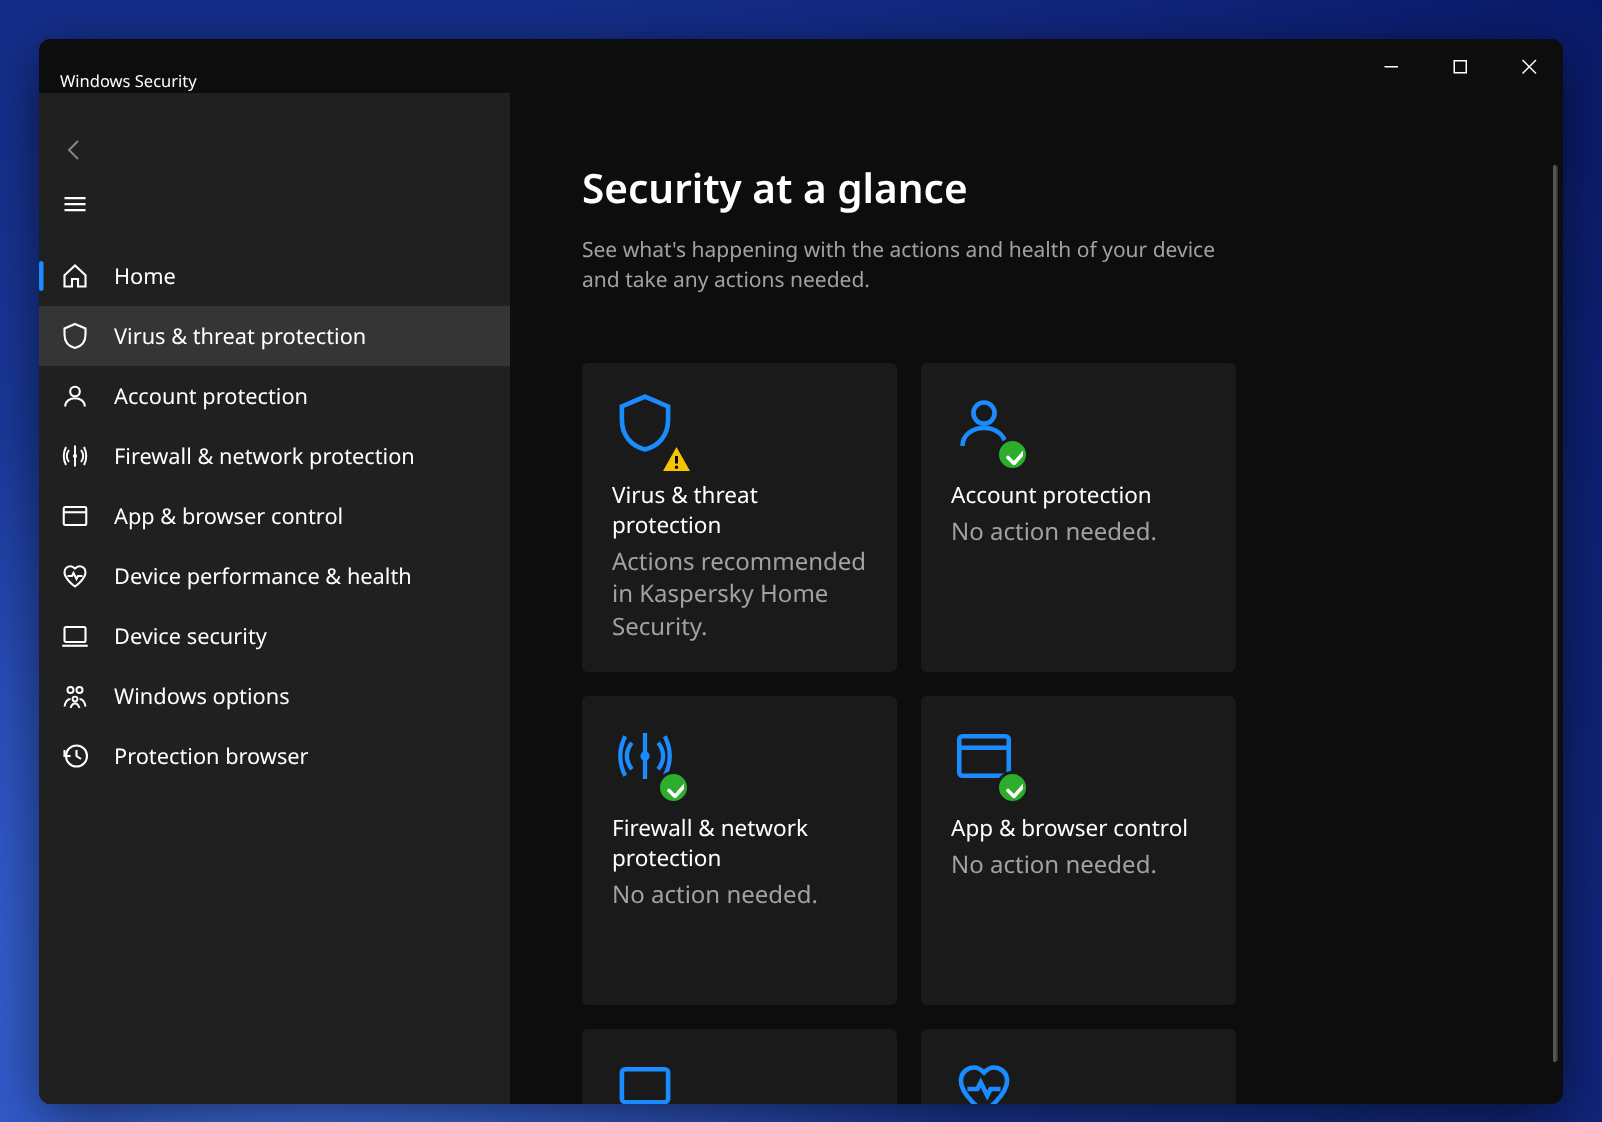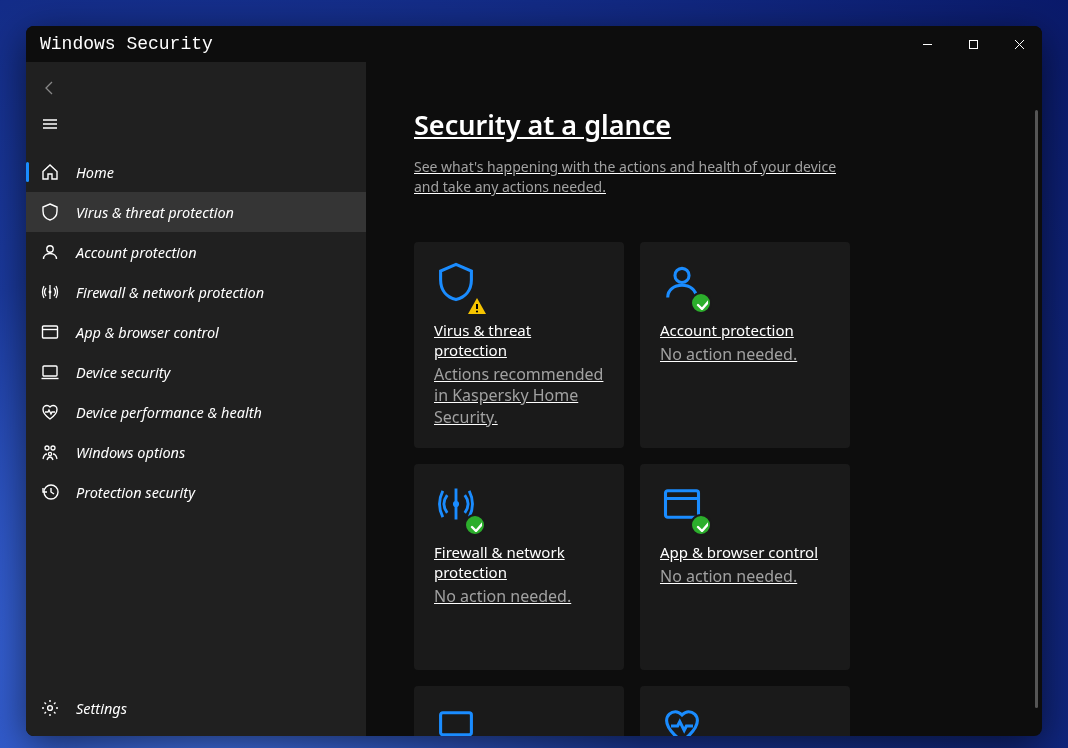--- a/index.html
+++ b/index.html
@@ -20,56 +20,54 @@
     font-family:"Segoe UI",system-ui,sans-serif;
     color:var(--fg);
     width:1068px;height:748px;overflow:hidden;position:relative;
   }
   .window{
     position:absolute;left:26px;top:26px;right:26px;bottom:12px;
     background:var(--bg-window);border-radius:8px;overflow:hidden;
     display:flex;flex-direction:column;box-shadow:0 10px 40px rgba(0,0,0,.6);
   }
   .titlebar{
-    height:36px;display:flex;align-items:center;justify-content:space-between;
-    padding-left:14px;font-size:18px;color:var(--fg);
+    height:36px;display:flex;align-items:flex-end;justify-content:space-between;
+    padding-left:14px;font-size:11px;color:var(--fg);
     background:var(--bg-window);
-    font-family:Liberation Mono, monospace;
   }
   .title-controls{display:flex;height:100%;}
   .title-btn{
     width:46px;height:100%;display:flex;align-items:center;justify-content:center;
     cursor:pointer;
   }
   .title-btn svg{stroke:#fff;}
   .body{flex:1;display:flex;min-height:0;}
   .sidebar{
-    width:340px;background:var(--bg-sidebar);display:flex;flex-direction:column;
-    padding-top:8px;
-    font-style:italic;
+    width:314px;background:var(--bg-sidebar);display:flex;flex-direction:column;
+    padding-top:20px;
   }
   .sidebar-top{padding-bottom:6px;}
   .back-btn,.hamburger-btn{
     width:40px;height:36px;display:flex;align-items:center;justify-content:center;
     margin-left:4px;cursor:pointer;
   }
   .nav{flex:1;display:flex;flex-direction:column;margin-top:4px;}
   .nav-item{
     display:flex;align-items:center;gap:16px;height:40px;
     padding-left:14px;font-size:14.5px;cursor:pointer;position:relative;
   }
   .nav-item .accent-bar{
     position:absolute;left:0;top:10px;bottom:10px;width:3px;border-radius:2px;background:var(--accent);display:none;
   }
   .nav-item.current .accent-bar{display:block;}
   .nav-item.hovered{background:var(--bg-sidebar-hover);}
   .nav-item .icon{width:20px;height:20px;display:flex;align-items:center;justify-content:center;flex:0 0 20px;}
   .sidebar-footer{margin-top:auto;margin-bottom:8px;}
   .content{flex:1;overflow:hidden;position:relative;}
-  .content-scroll{position:absolute;inset:0;overflow-y:auto;padding:44px 48px 10px 48px;text-decoration:underline;}
+  .content-scroll{position:absolute;inset:0;overflow-y:auto;padding:44px 48px 10px 48px;}
   .page-title{font-size:27px;font-weight:600;margin:0 0 14px 0;}
   .page-sub{font-size:14px;color:var(--fg-dim);max-width:430px;line-height:1.45;margin:0 0 44px 0;}
   .tiles{display:grid;grid-template-columns:repeat(2,210px);gap:16px;}
   .tile{
     background:var(--bg-tile);border-radius:4px;padding:18px 20px 20px 20px;
     min-height:168px;cursor:pointer;
   }
   .tile-icon{height:50px;margin-bottom:10px;position:relative;width:44px;}
   .badge{
     position:absolute;right:-8px;bottom:-4px;width:18px;height:18px;border-radius:50%;
@@ -219,60 +217,50 @@
             <span class="icon">
               <svg width="20" height="20" style="color:#fff">
                 <use href="#ic-browser"></use>
               </svg>
             </span>
             <span>App &amp; browser control</span>
           </div>
           <div class="nav-item">
             <span class="icon">
               <svg width="20" height="20" style="color:#fff">
+                <use href="#ic-health"></use>
+              </svg>
+            </span>
+            <span>Device performance &amp; health</span>
+          </div>
+          <div class="nav-item">
+            <span class="icon">
+              <svg width="20" height="20" style="color:#fff">
                 <use href="#ic-device"></use>
               </svg>
             </span>
             <span>Device security</span>
           </div>
           <div class="nav-item">
             <span class="icon">
               <svg width="20" height="20" style="color:#fff">
-                <use href="#ic-health"></use>
-              </svg>
-            </span>
-            <span>Device performance &amp; health</span>
-          </div>
-          <div class="nav-item">
-            <span class="icon">
-              <svg width="20" height="20" style="color:#fff">
                 <use href="#ic-family"></use>
               </svg>
             </span>
             <span>Windows options</span>
           </div>
           <div class="nav-item">
             <span class="icon">
               <svg width="20" height="20" style="color:#fff">
                 <use href="#ic-history"></use>
               </svg>
             </span>
-            <span>Protection security</span>
+            <span>Protection browser</span>
           </div>
         </div>
-      <div class="sidebar-footer">
-        <div class="nav-item">
-          <span class="icon">
-            <svg width="20" height="20" style="color:#fff">
-                <use href="#ic-settings"></use>
-              </svg>
-          </span>
-          <span>Settings</span>
-        </div>
-      </div>
     </div>
 
     <div class="content">
       <div class="content-scroll">
         <h1 class="page-title">Security at a glance</h1>
         <p class="page-sub">See what's happening with the actions and health of your device and take any actions needed.</p>
         <div class="tiles" id="tiles">
             <div class="tile">
               <div class="tile-icon">
                 <svg width="44" height="44" viewBox="0 0 20 20" style="color:#1a8cff">

